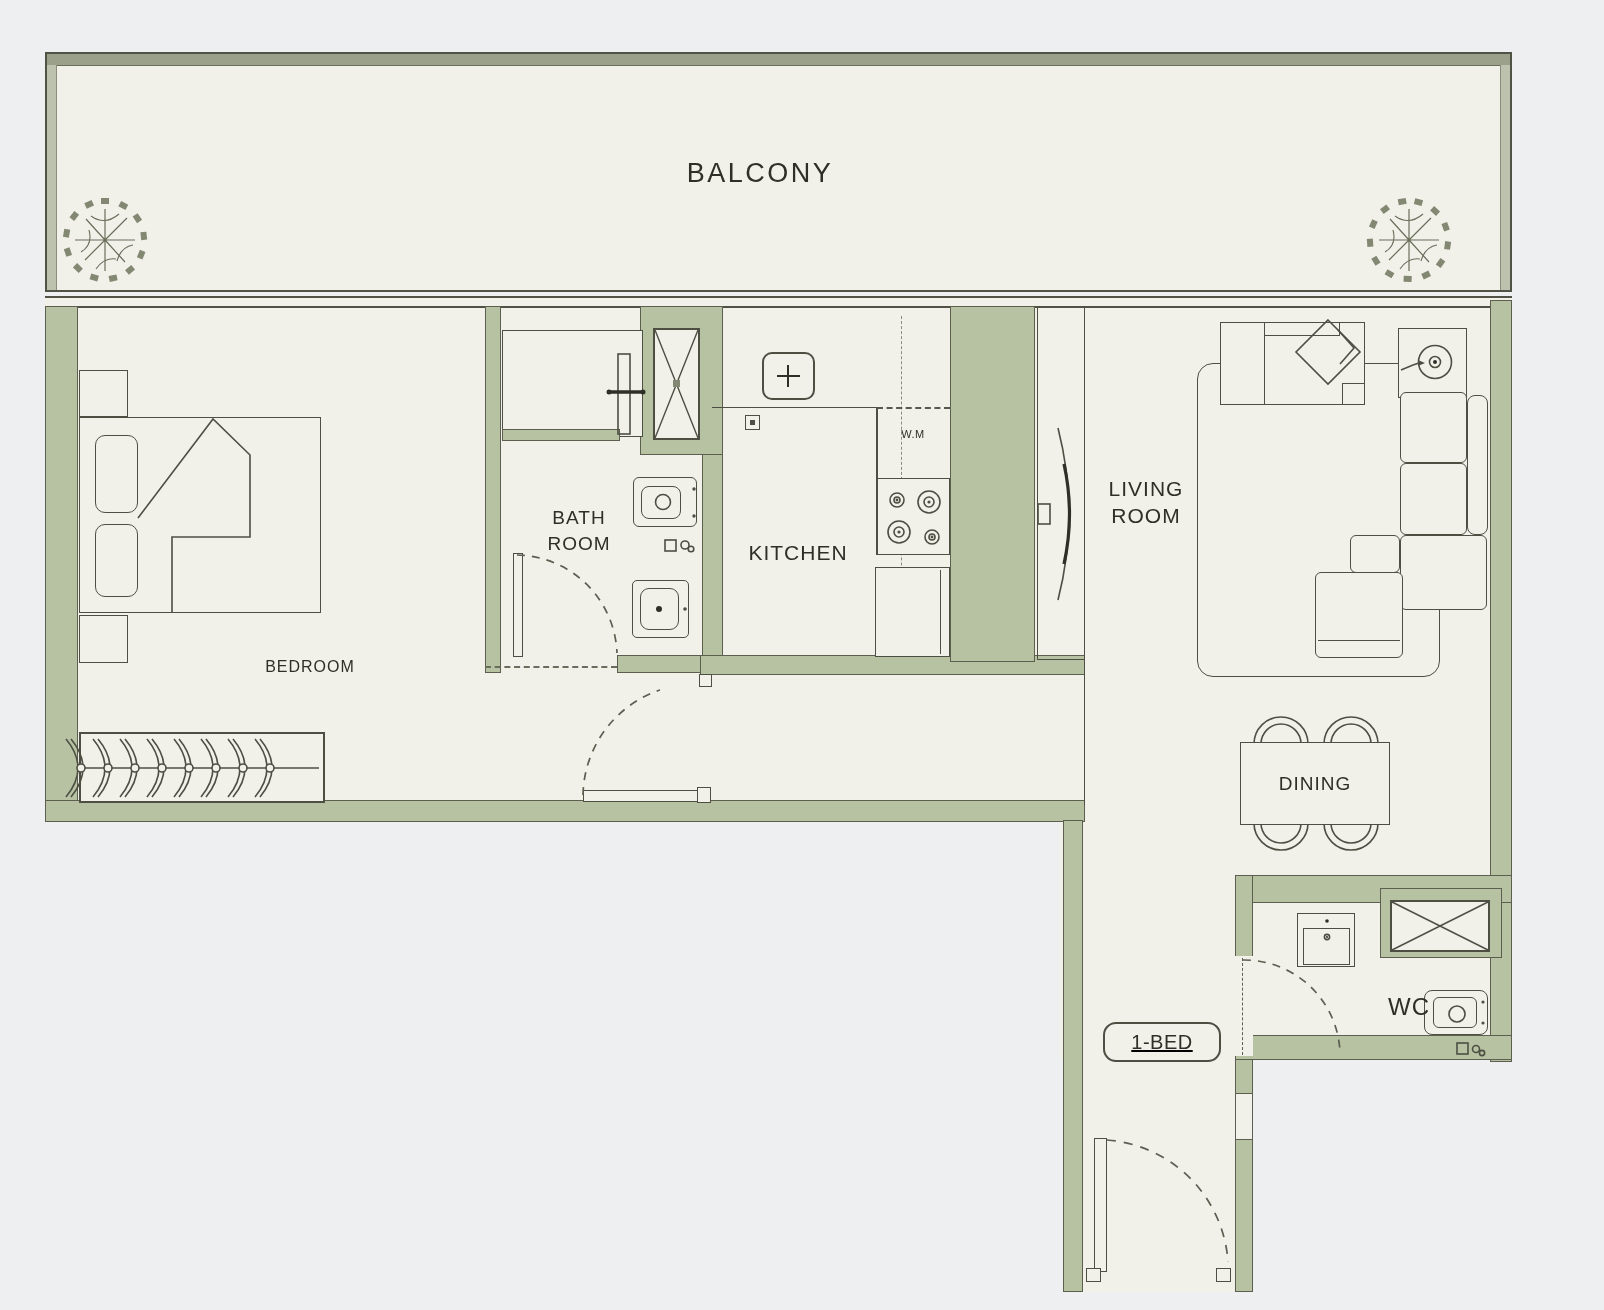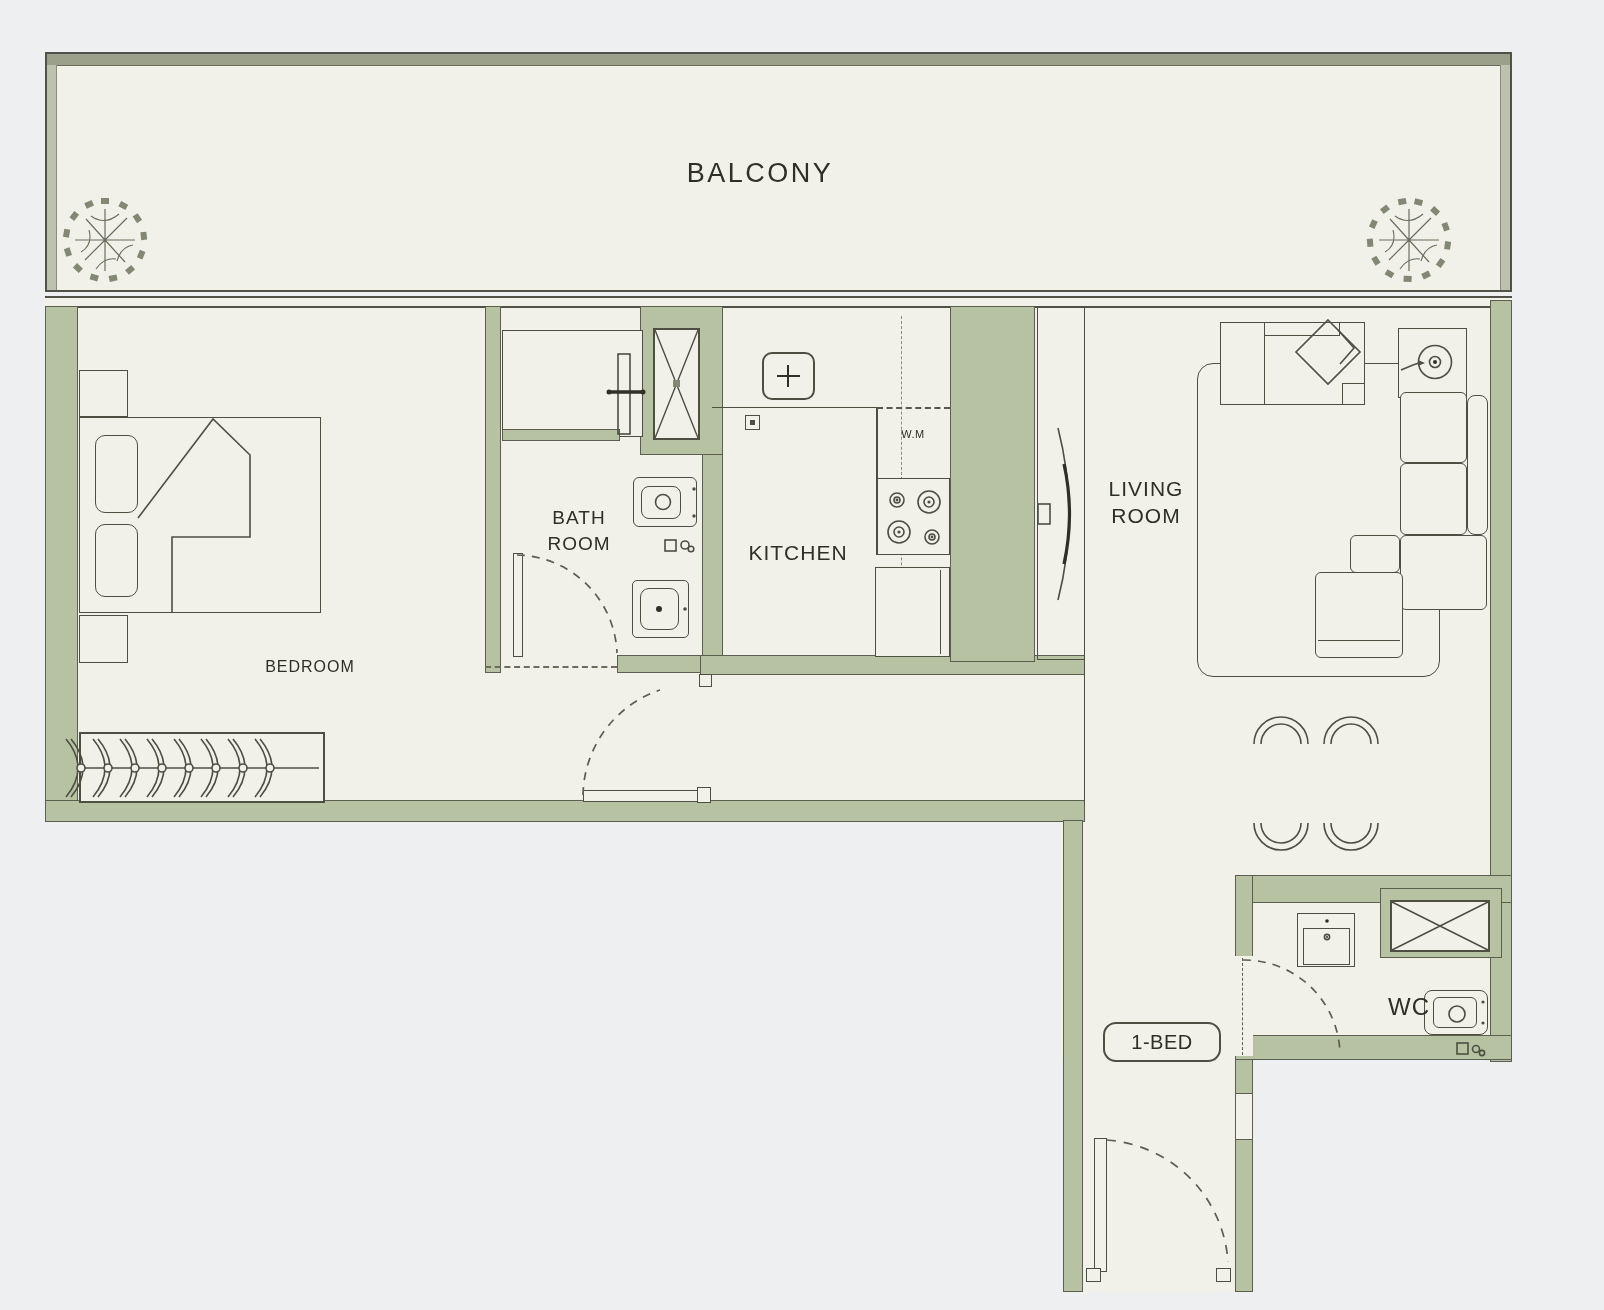--- a/index.html
+++ b/index.html
@@ -242,20 +242,23 @@
       <path d="M8,135 A27,27 0 1 0 62,135"></path>
         <path d="M78,135 A27,27 0 1 0 132,135"></path>
     </g>
     <g class="svgstroke" stroke-width="1.3" stroke="#7a7d6c">
       <path d="M15,56 A20,20 0 1 1 55,56"></path>
         <path d="M85,56 A20,20 0 1 1 125,56"></path>
       <path d="M15,135 A20,20 0 1 0 55,135"></path>
         <path d="M85,135 A20,20 0 1 0 125,135"></path>
     </g>
   </svg>
+  <div class="fx" style="left:1240px;top:742px;width:150px;height:83px;display:flex;align-items:center;justify-content:center;">
+    <span class="lbl" style="position:static;font-size:19px;">DINING</span>
+  </div>
 
   <div class="fx" style="left:1297px;top:913px;width:58px;height:54px;border-width:1.6px;"></div>
   <div class="fx" style="left:1303px;top:928px;width:47px;height:37px;border-width:1.4px;"></div>
   <svg width="60" height="58" viewBox="0 0 60 58" style="left:1297px;top:913px;">
     <circle cx="30" cy="8" r="1.8" fill="#2e3027"></circle>
       <circle cx="30" cy="24" r="2.6" class="svgstroke" stroke-width="1.3"></circle>
       <circle cx="30" cy="24" r="1" fill="#2e3027"></circle>
   </svg>
   <div class="fx" style="left:1390px;top:900px;width:100px;height:52px;border-width:2px;">
     <svg width="96" height="48" viewBox="0 0 96 48">
@@ -280,21 +283,21 @@
   </svg>
   <div class="lbl" style="left:1381px;top:993px;width:56px;font-size:24px;">WC</div>
 
   <div class="fx" style="left:583px;top:790px;width:116px;height:12px;border-width:1.4px;"></div>
   <div class="fx" style="left:697px;top:787px;width:14px;height:16px;border-width:1.4px;"></div>
   <div class="fx" style="left:699px;top:674px;width:13px;height:13px;border-width:1.4px;"></div>
   <svg width="135" height="125" viewBox="0 0 135 125" style="left:575px;top:678px;">
     <path d="M8,117 A113,113 0 0 1 85,12" stroke="#5c5e50" stroke-width="1.7" fill="none" stroke-dasharray="8 7"></path>
   </svg>
 
-  <div style="position:absolute;left:1103px;top:1022px;width:118px;height:40px;border:2px solid #4d4f43;border-radius:13px;background:var(--floor);display:flex;align-items:center;justify-content:center;box-sizing:border-box;">
+  <div style="position:absolute;left:1103px;top:1022px;width:118px;height:40px;border:2px solid #4d4f43;border-radius:13px;background:var(--floor);display:flex;align-items:center;justify-content:center;box-sizing:border-box;text-decoration:underline;">
     <span class="lbl" style="position:static;font-size:20px;letter-spacing:0.5px;">1-BED</span>
   </div>
   <div class="fx" style="left:1094px;top:1138px;width:13px;height:134px;border-width:1.5px;"></div>
   <svg width="140" height="148" viewBox="0 0 140 148" style="left:1098px;top:1130px;">
     <path d="M9,10 A131,131 0 0 1 130,132" stroke="#5c5e50" stroke-width="1.7" fill="none" stroke-dasharray="9 8"></path>
   </svg>
   <div class="fx" style="left:1086px;top:1268px;width:15px;height:14px;border-width:1.5px;"></div>
   <div class="fx" style="left:1216px;top:1268px;width:15px;height:14px;border-width:1.5px;"></div>
 
 </div>

